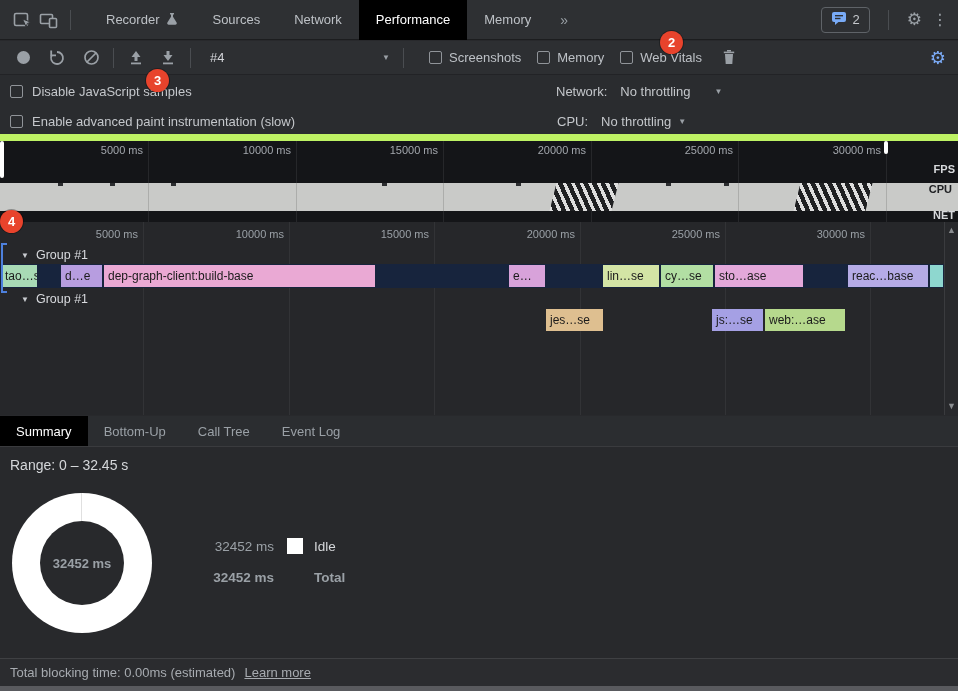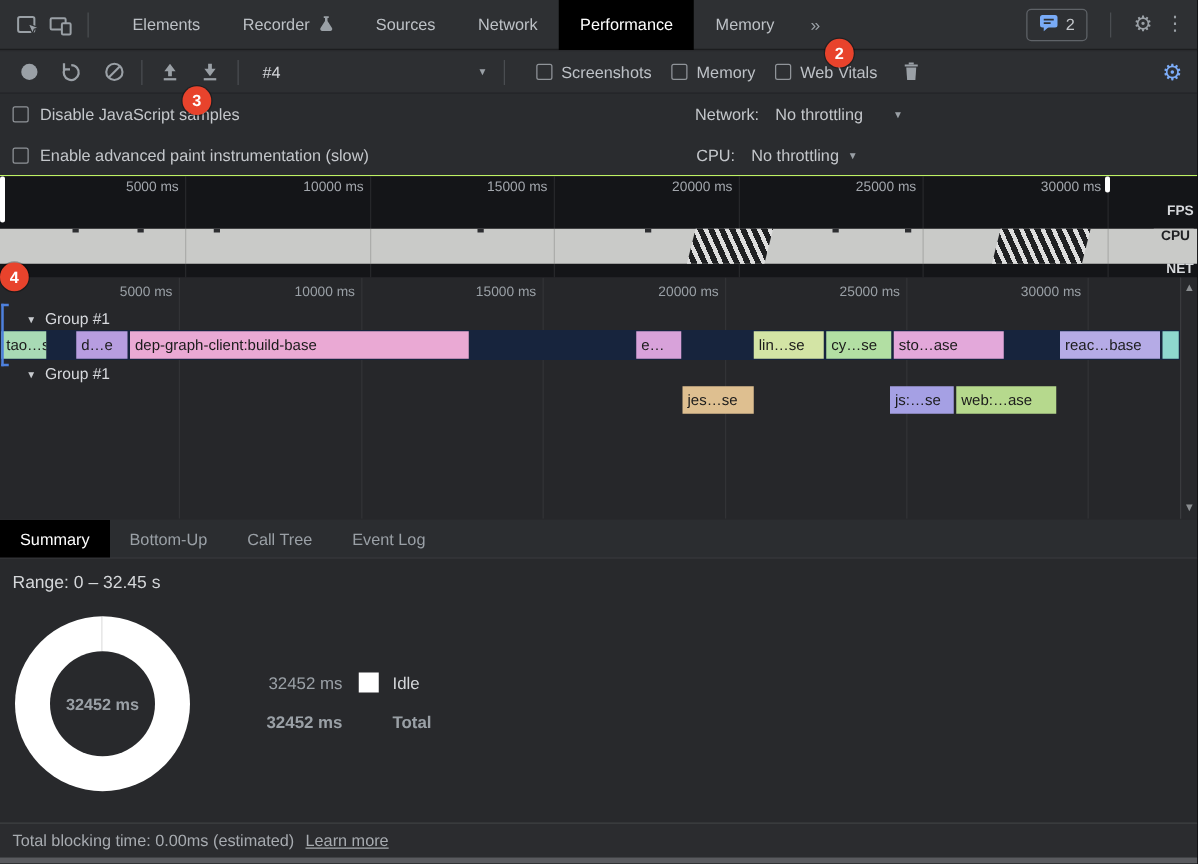--- a/index.html
+++ b/index.html
@@ -26,21 +26,21 @@
   #history-select{display:flex;align-items:center;justify-content:space-between;width:188px;margin-left:6px;padding:0 4px;height:24px;color:#d3d5d9;cursor:pointer;}
   .caret{font-size:8px;color:#9aa0a6;}
   .check-group{display:flex;align-items:center;gap:7px;margin-left:16px;cursor:pointer;}
   .checkbox{width:13px;height:13px;border:1.5px solid #909499;border-radius:2px;background:transparent;}
   #trash-btn{margin-left:14px;}
   #perf-gear{margin-left:auto;margin-right:12px;color:#7cacf8;font-size:18px;cursor:pointer;line-height:1;}
 
   
   .opt-row{position:absolute;left:0;width:958px;height:33px;background:#2a2c2f;display:flex;align-items:center;padding-left:10px;}
   #opt1{top:75px;}
-  #opt2{top:108px;border-bottom:1px solid #bef264;}
+  #opt2{top:108px;border-bottom:7px solid #bef264;}
   .opt-label{margin-left:9px;color:#c4c7cb;}
   .throttle{position:absolute;display:flex;align-items:center;color:#c4c7cb;cursor:pointer;}
   #net-throttle{left:556px;}
   #cpu-throttle{left:557px;}
   .throttle .val{margin-left:13px;}
   #net-throttle .caret{margin-left:24px;}
   #cpu-throttle .caret{margin-left:7px;}
 
   
   #overview{position:absolute;left:0;top:141px;width:958px;height:81px;background:#141518;overflow:hidden;}
@@ -112,23 +112,20 @@
         </svg>
     </div>
     <div class="tb-icon">
       <svg width="20" height="20" viewBox="0 0 20 20">
           <rect x="1.5" y="4.5" width="12" height="9" rx="1" fill="none" stroke="#9aa0a6" stroke-width="1.6"></rect>
           <rect x="10.5" y="8.5" width="7" height="9" rx="1" fill="#2e3033" stroke="#9aa0a6" stroke-width="1.6"></rect>
         </svg>
     </div>
     <div class="divider"></div>
     <div id="tab-strip">
-        <div class="dt-tab">
-          <span>Elements</span>
-        </div>
         <div class="dt-tab">
           <span>Recorder</span>
           <span><svg width="12" height="13" viewBox="0 0 12 13">
               <path d="M4 1 h4 v1.4 h-1 v2.4 l3.6 5.6 a1.6 1.6 0 0 1 -1.4 2.4 H2.8 a1.6 1.6 0 0 1 -1.4 -2.4 L5 4.8 V2.4 H4 Z" fill="#9aa0a6"></path>
             </svg></span>
         </div>
         <div class="dt-tab">
           <span>Sources</span>
         </div>
         <div class="dt-tab">

